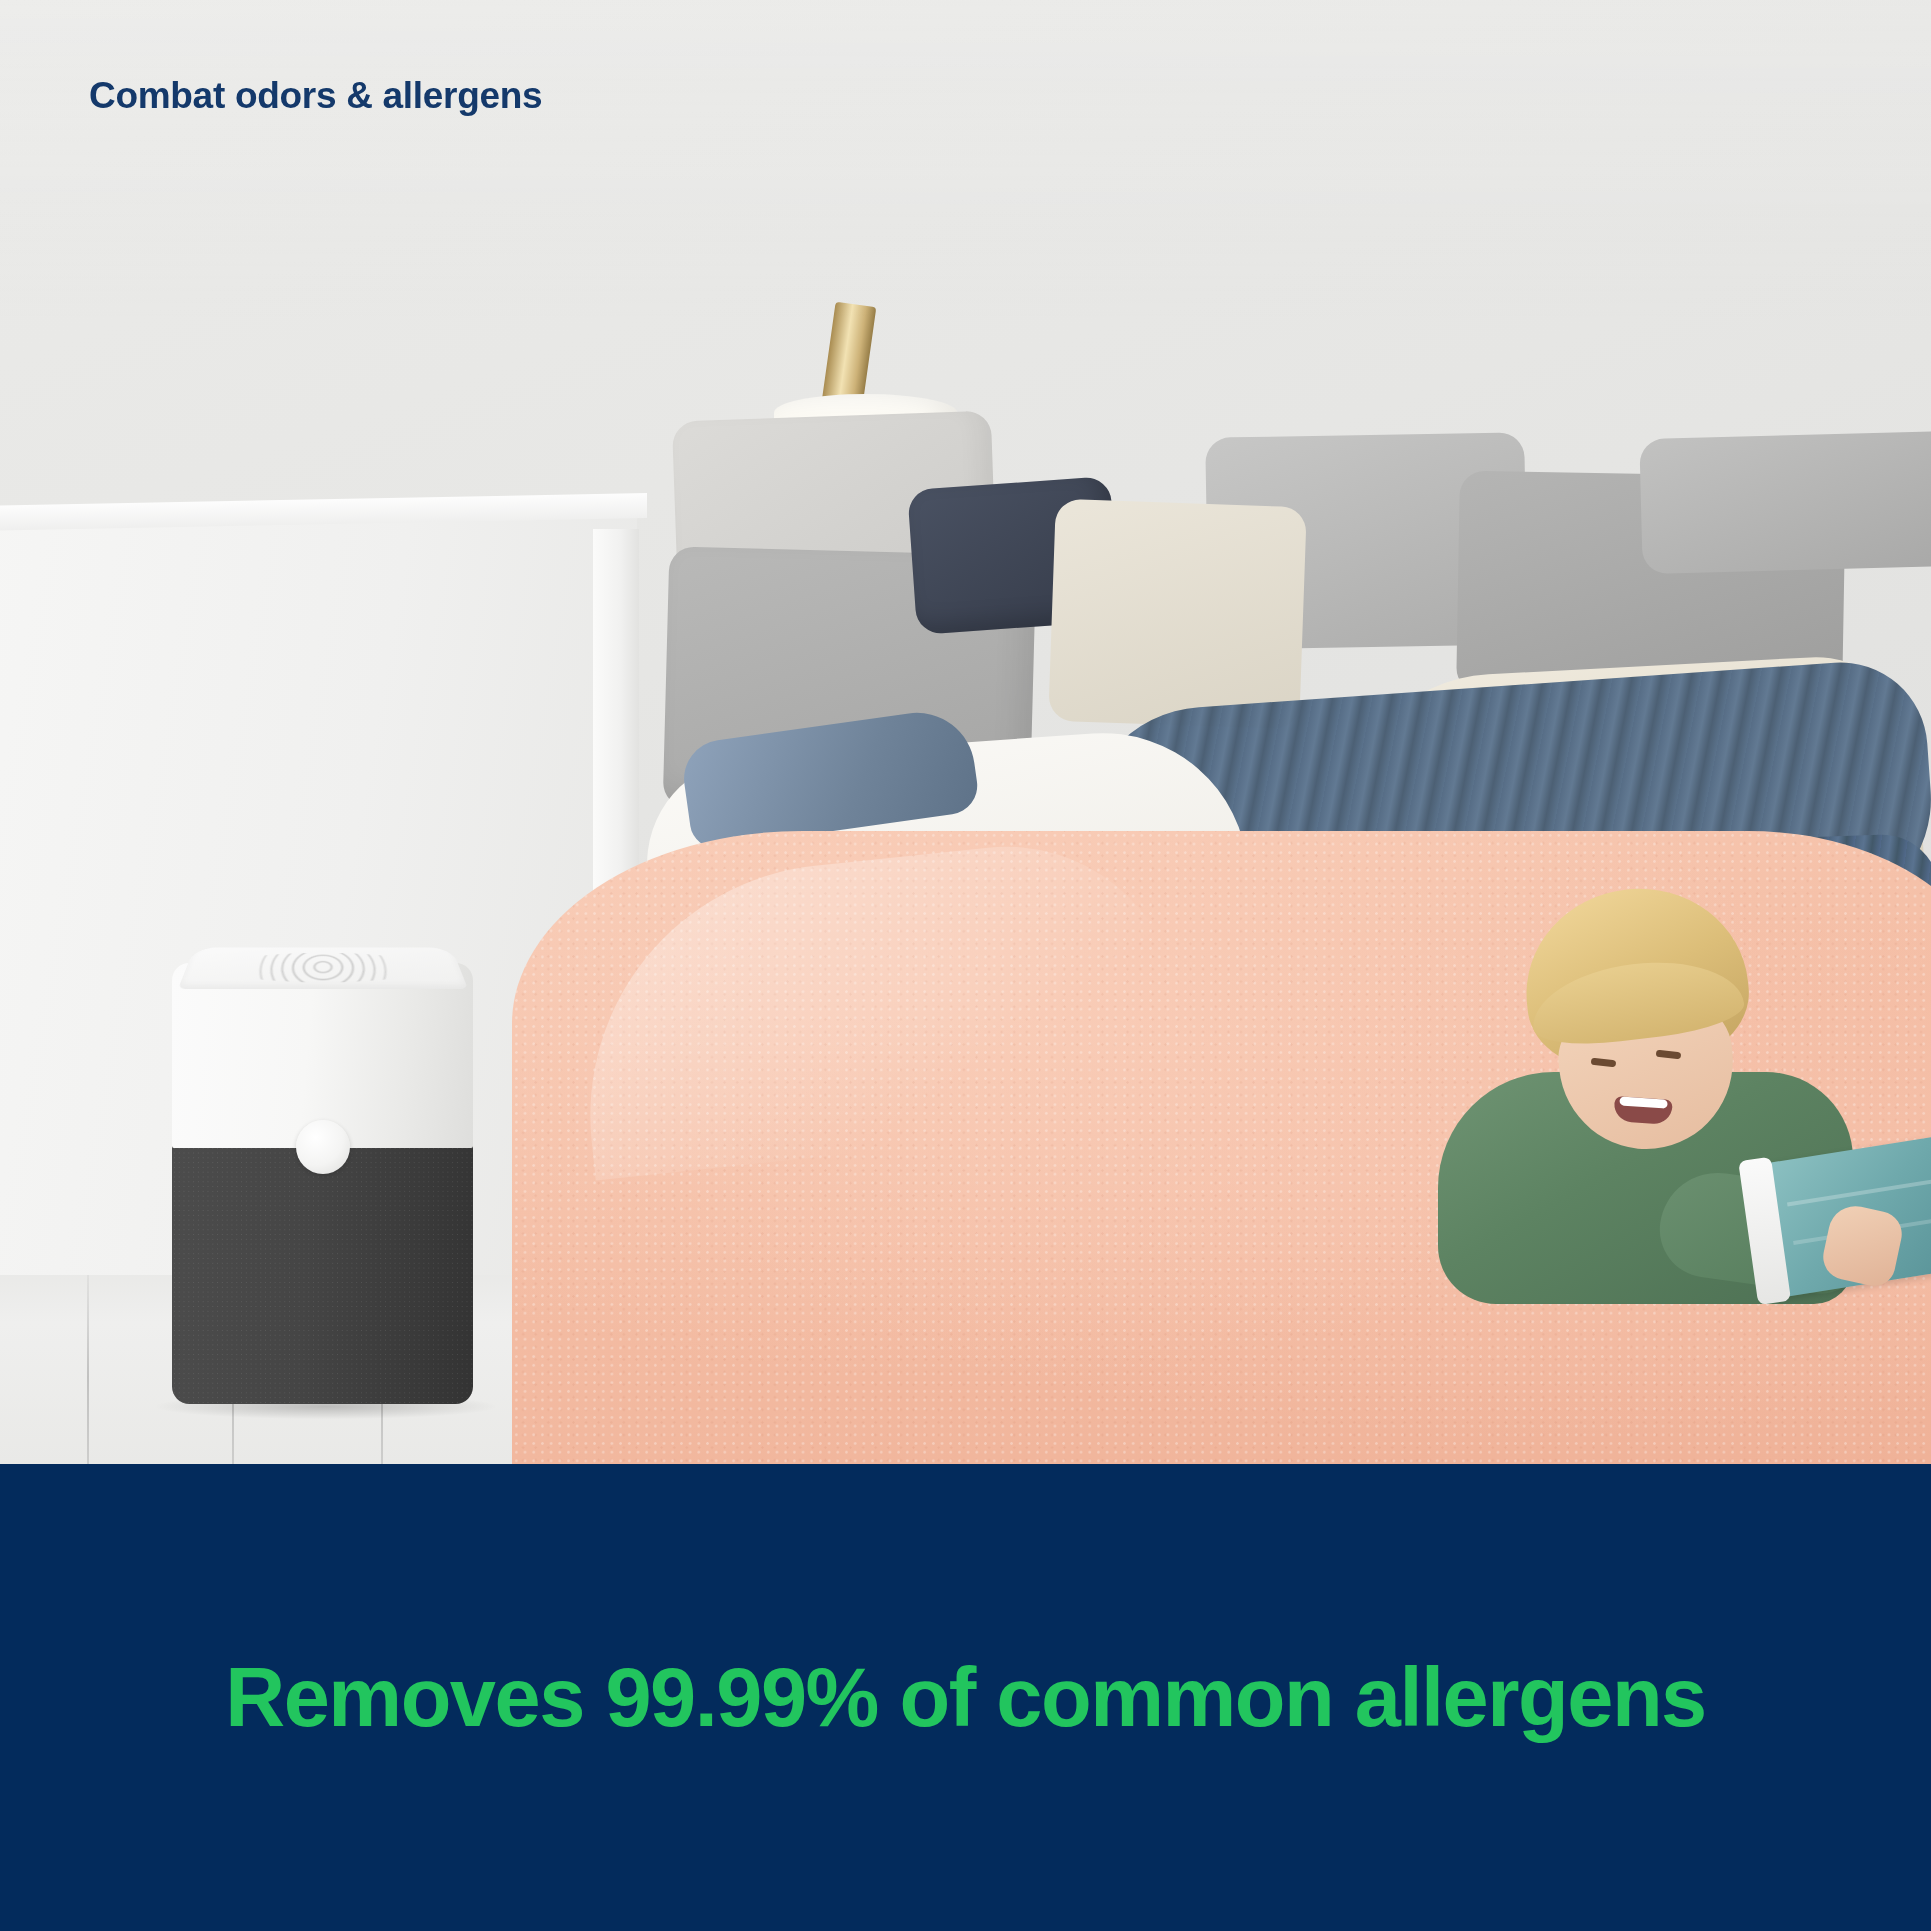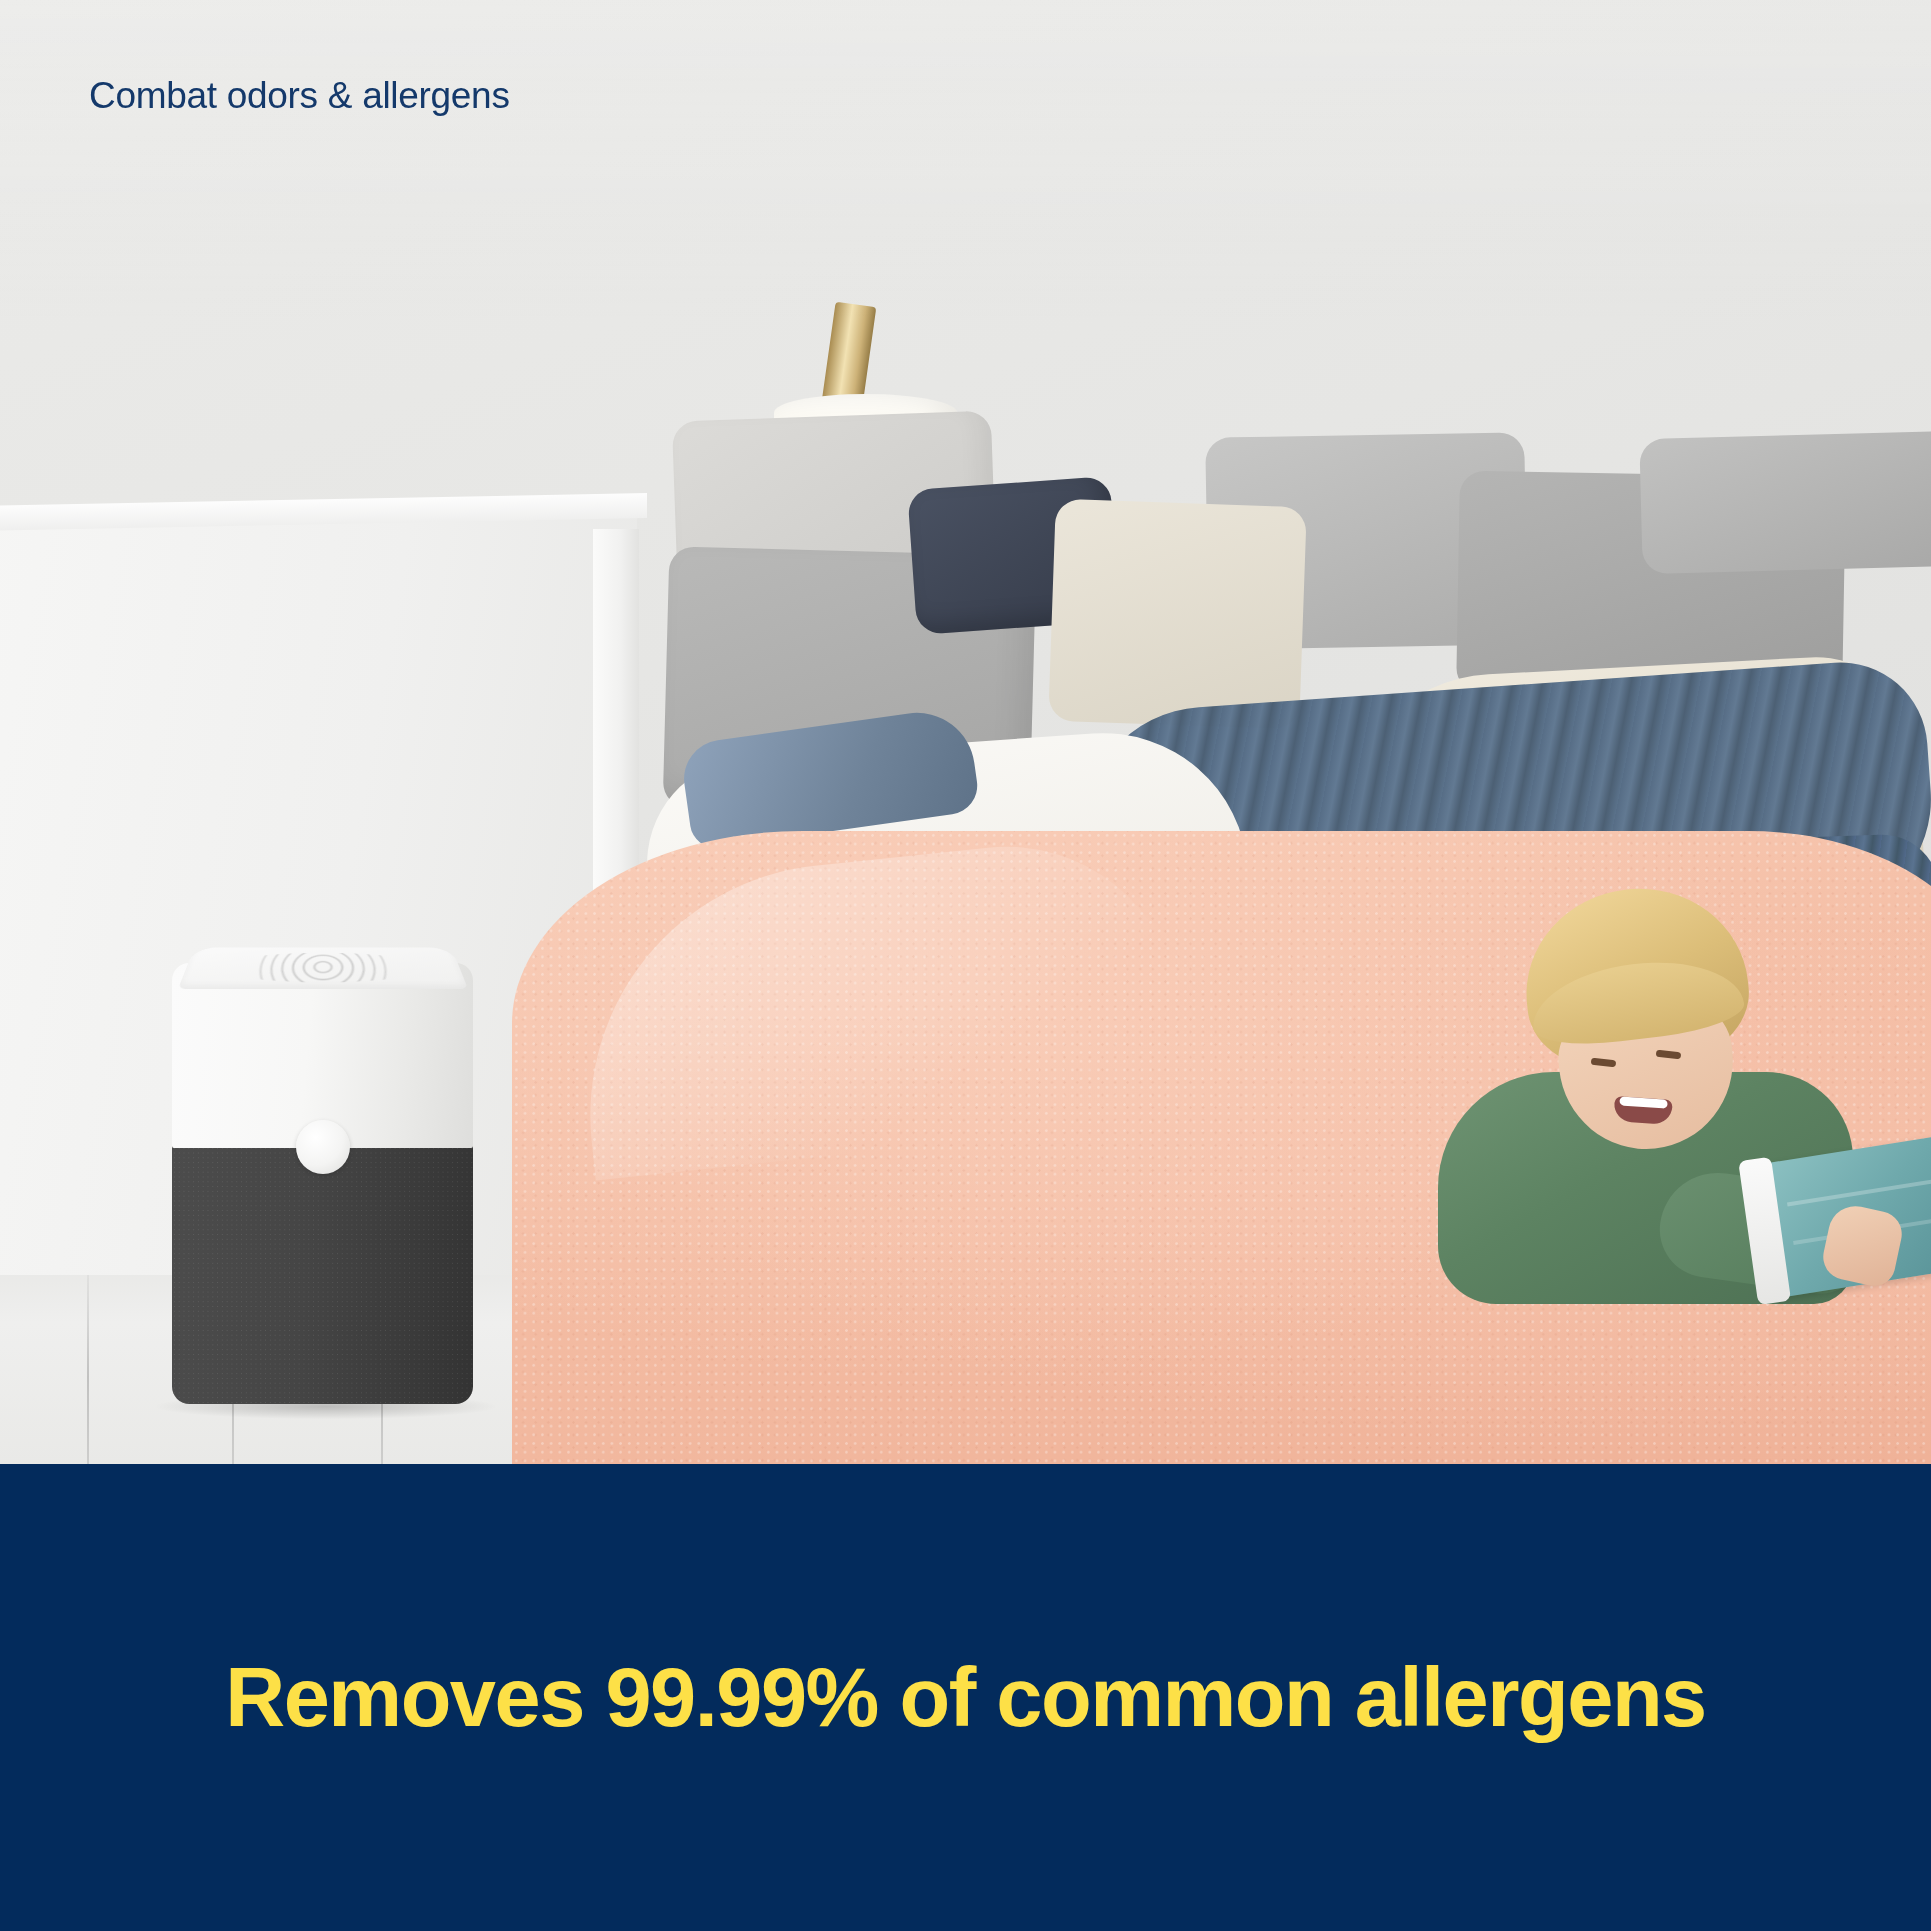--- a/index.html
+++ b/index.html
@@ -292,36 +292,36 @@
   
   .photo-veil {
     position:absolute; inset:0;
     background:linear-gradient(180deg,rgba(255,255,255,.10) 0%,rgba(255,255,255,0) 22%);
     pointer-events:none;
   }
 
   
   .copy { position:absolute; left:89px; top:75px; width:1207px; }
   .copy-title {
-    font-size:37px; font-weight:normal; color:#14396b;
+    font-size:37px; font-weight:bold; color:#14396b;
     letter-spacing:-0.3px; line-height:1.15;
   }
   .copy-body {
     margin-top:17.4px; font-size:35px; color:#14396b;
     line-height:1.42; letter-spacing:-0.2px;
   }
 
   
   .banner {
     position:absolute; left:0; top:1464px; width:1931px; height:467px;
     background:#032b5c;
     display:flex; align-items:center; justify-content:center;
   }
   .banner-text {
-    color:#fde047; font-size:83px; font-weight:bold;
+    color:#22c55e; font-size:83px; font-weight:bold;
     letter-spacing:-1.5px; text-align:left; white-space:nowrap;
   }
 </style>
 </head>
 <body>
 
 <div class="poster">
 
   <div class="photo">
     <div class="wall"></div>

